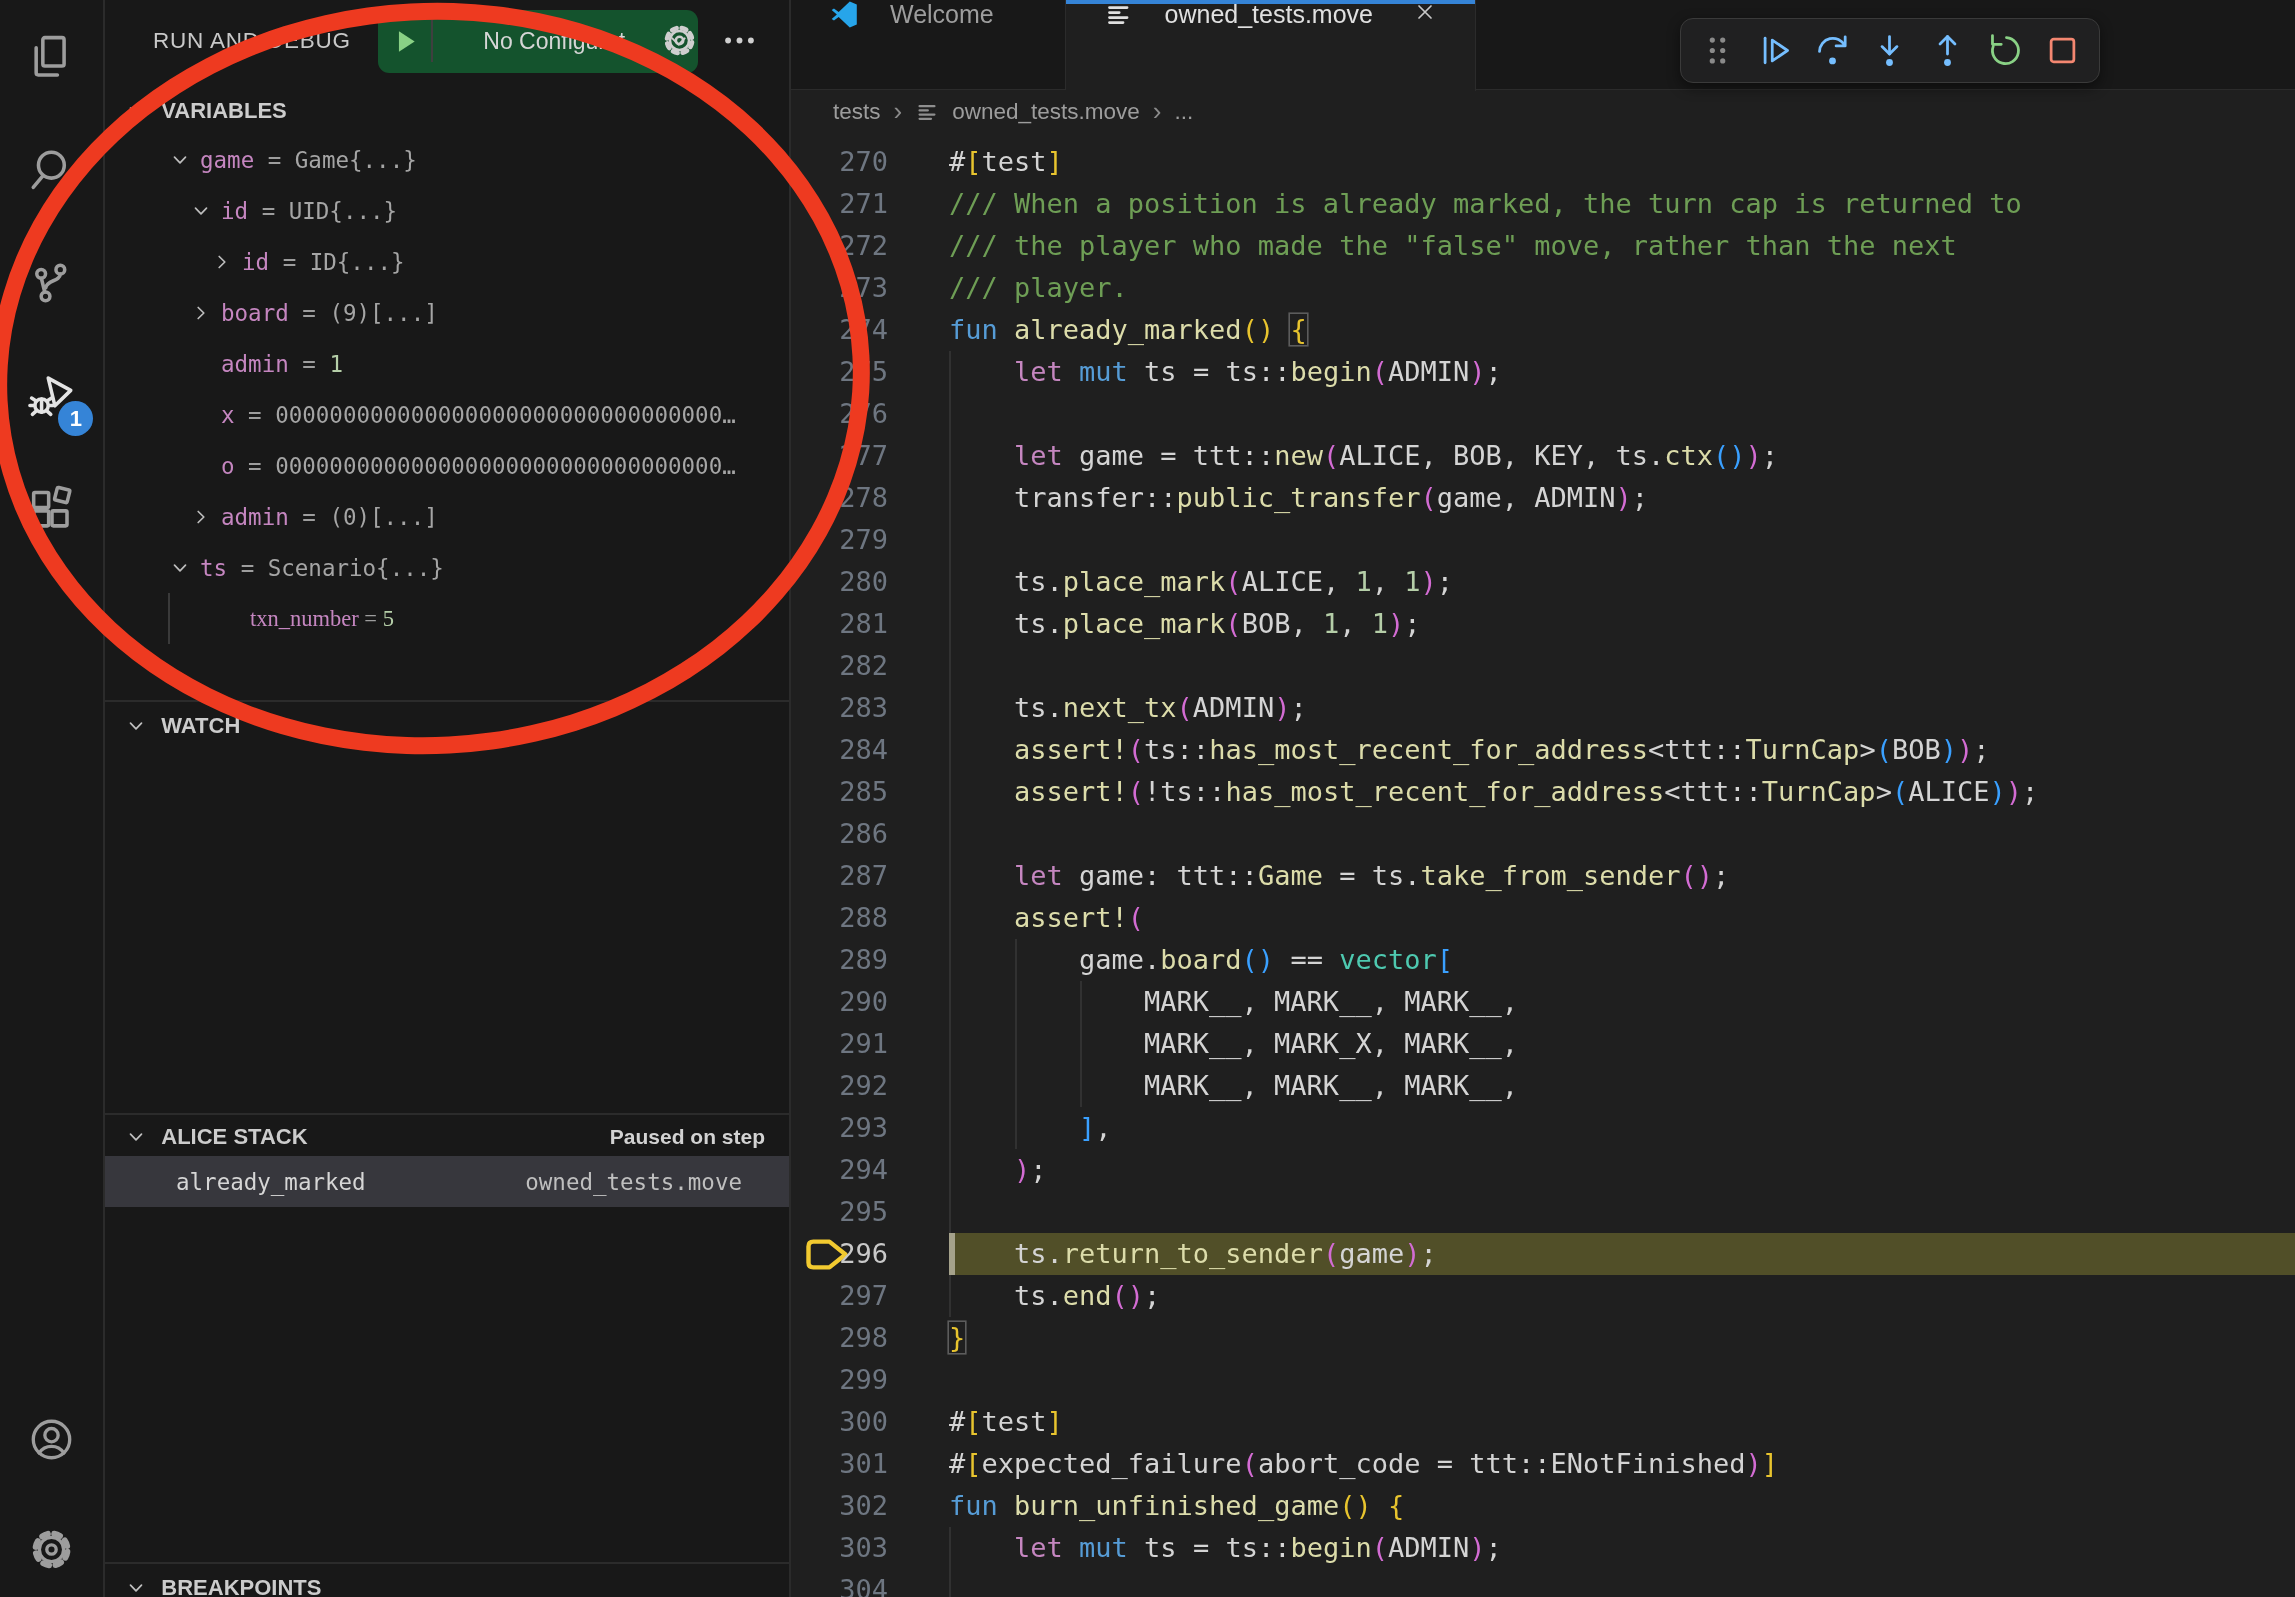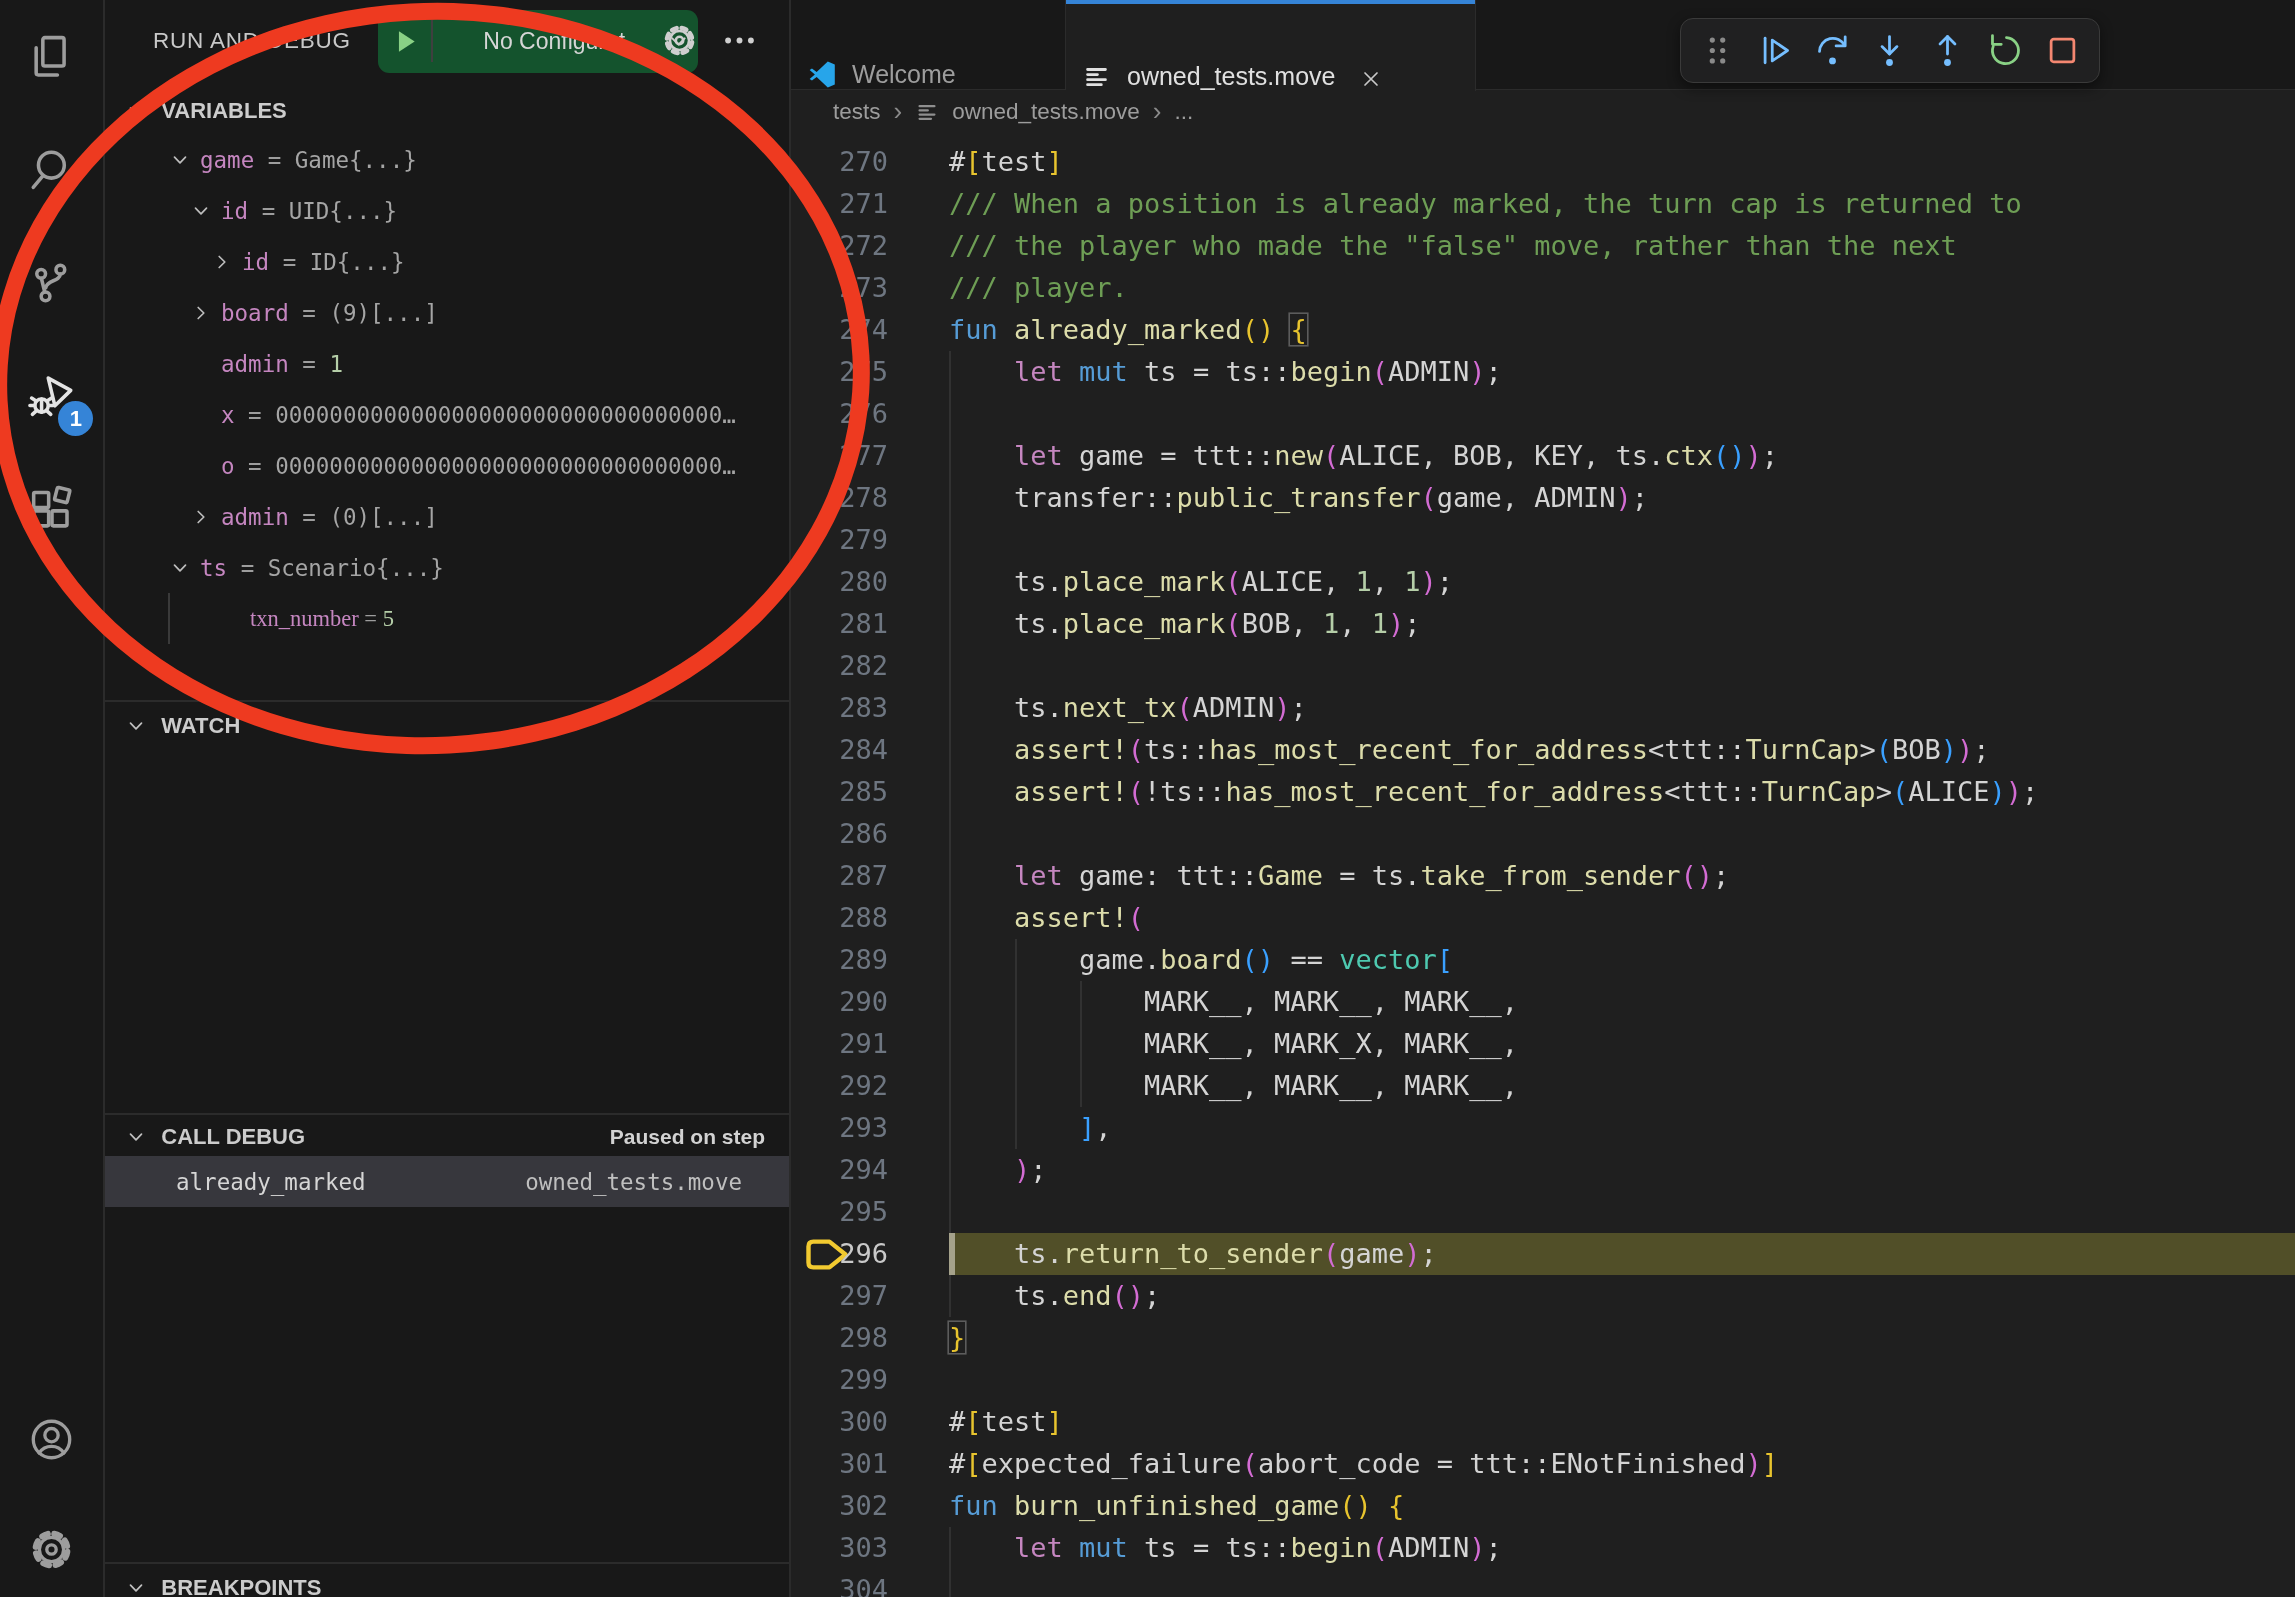--- a/index.html
+++ b/index.html
@@ -49,21 +49,21 @@
   .tguide{position:absolute;left:63px;top:0;bottom:0;width:1.6px;background:#3a3a3a;}
 
   .frame{position:absolute;top:1156px;left:0;right:0;height:51px;background:#37373d;
          display:flex;align-items:center;justify-content:space-between;padding:0 47px 0 71px;box-sizing:border-box;
          font-family:"DejaVu Sans Mono",monospace;font-size:22.5px;color:#d6d6d6;}
   .frame .file{color:#bfbfbf;}
 
   
   .editor{position:absolute;left:791px;top:0;right:0;height:100%;}
   .tabs{position:absolute;top:0;left:0;right:0;height:89px;background:#181818;border-bottom:1.6px solid #2b2b2b;box-sizing:content-box;}
-  .tab{position:absolute;top:0;height:89px;display:flex;align-items:flex-end;gap:16px;padding:0 16px;
+  .tab{position:absolute;top:0;height:89px;display:flex;align-items:flex-start;gap:32px;padding:0 38px;
        box-sizing:border-box;color:#9d9d9d;font-size:25px;border-right:1.6px solid #2b2b2b;}
   .tab.active{background:#1f1f1f;color:#e0e0e0;height:91px;z-index:2;}
   .tab.active::before{content:"";position:absolute;left:0;right:0;top:0;height:4px;background:var(--accent);}
   .tab-close{display:flex;color:#c8c8c8;margin-left:8px;}
 
   .breadcrumb{position:absolute;top:91px;left:0;right:0;height:41px;display:flex;align-items:center;
               padding-left:42px;gap:13px;font-size:22.5px;color:#9d9d9d;}
   .bc-sep{color:#8a8a8a;font-size:26px;}
   .bc-icon{display:flex;color:#8f8f8f;}
 
@@ -229,21 +229,21 @@
       <span>WATCH</span>
     </div>
 
     <div class="sdiv" style="top:1113px;"></div>
     <div class="shead" style="top:1116px;">
       <span class="chev" id="chev-cs">
           <svg width="24" height="24" viewBox="0 0 24 24" fill="none" stroke="currentColor" stroke-width="1.7" stroke-linecap="round" stroke-linejoin="round">
             <path d="M6.5 9.2l5.5 5.6 5.5-5.6"></path>
           </svg>
         </span>
-      <span>CALL DEBUG</span>
+      <span>ALICE STACK</span>
       <span class="status">Paused on step</span>
     </div>
     <div id="frames">
         <div class="frame">
           <span class="fname">already_marked</span>
           <span class="file">owned_tests.move</span>
         </div>
       </div>
 
     <div class="sdiv" style="top:1562px;"></div>

